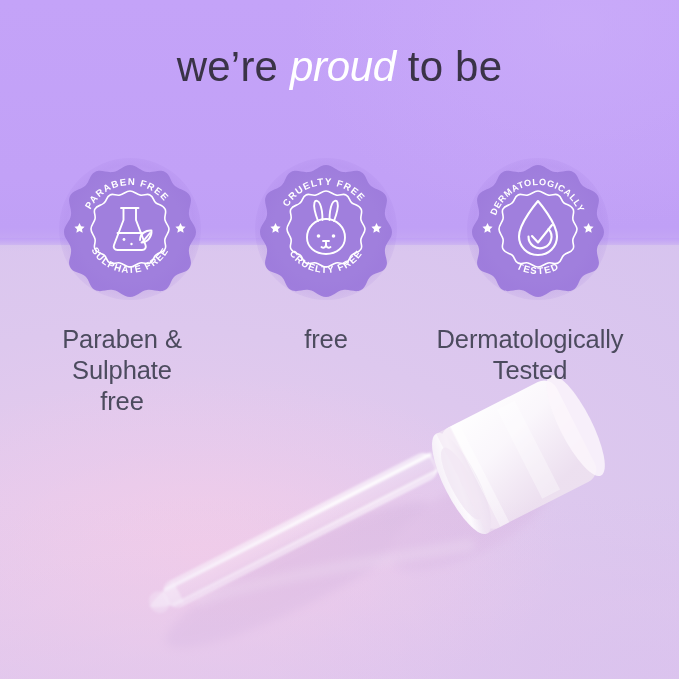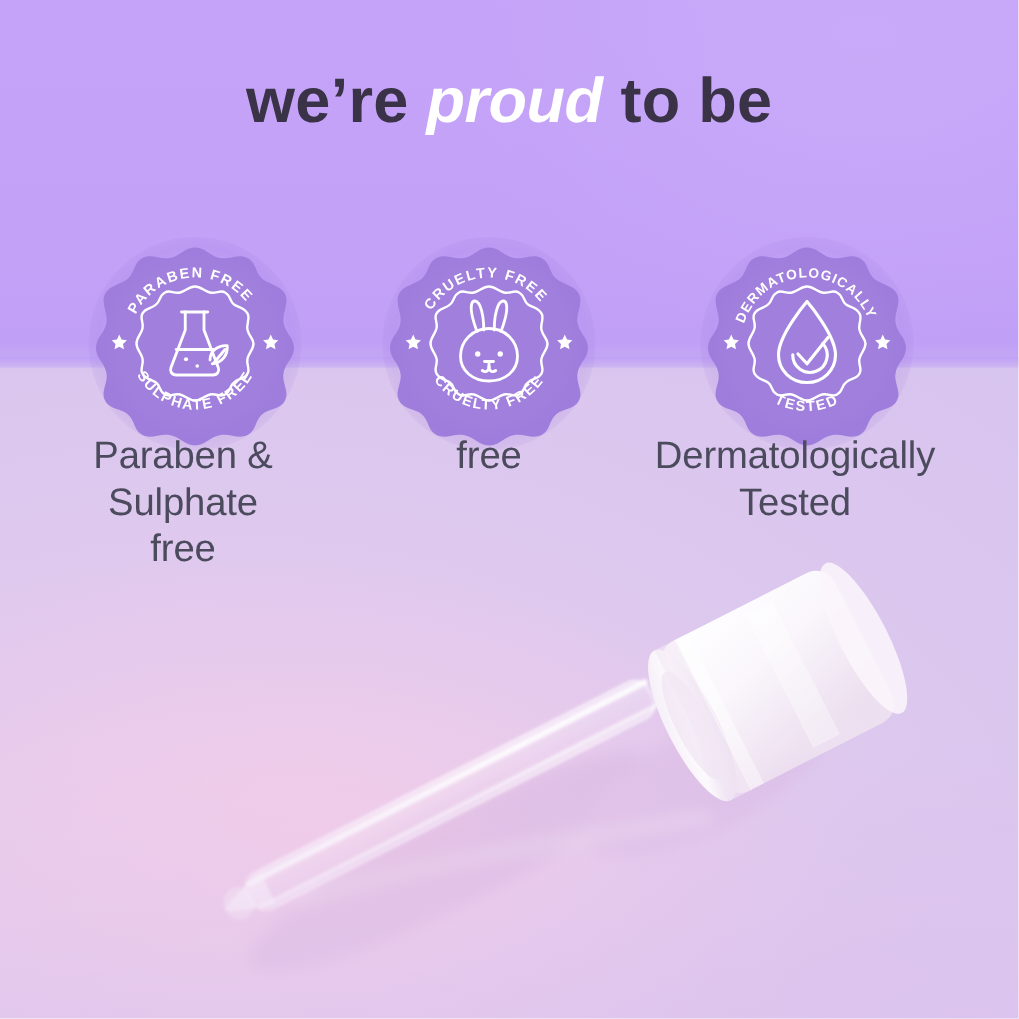--- a/index.html
+++ b/index.html
@@ -59,26 +59,26 @@
     width: 679px;
     text-align: center;
     font-size: 42px;
     line-height: 1.1;
     font-weight: 400;
     letter-spacing: 0.2px;
     color: #3a3347;
     white-space: nowrap;
   }
   .headline .em {
-    font-weight: 700;
+    font-weight: 400;
     font-style: italic;
     color: #ffffff;
     letter-spacing: -0.3px;
   }
-  .headline .plain { font-weight: 700; }
+  .headline .plain { font-weight: 400; }
 
   
   .badge-row {
     position: absolute;
     top: 163px;
     left: 0;
     width: 679px;
     height: 132px;
   }
   .badge-slot {
@@ -107,21 +107,21 @@
     width: 142px; height: 142px;
     margin: -71px 0 0 -71px;
     border-radius: 50%;
     background: radial-gradient(circle, rgba(150,112,216,0.0) 52%, rgba(150,112,216,0.16) 64%, rgba(150,112,216,0.0) 82%);
     pointer-events: none;
   }
 
   
   .caption-row {
     position: absolute;
-    top: 289px;
+    top: 324px;
     left: 0;
     width: 679px;
     height: 110px;
   }
   .caption {
     position: absolute;
     top: 0;
     width: 260px;
     margin-left: -130px;
     text-align: center;

